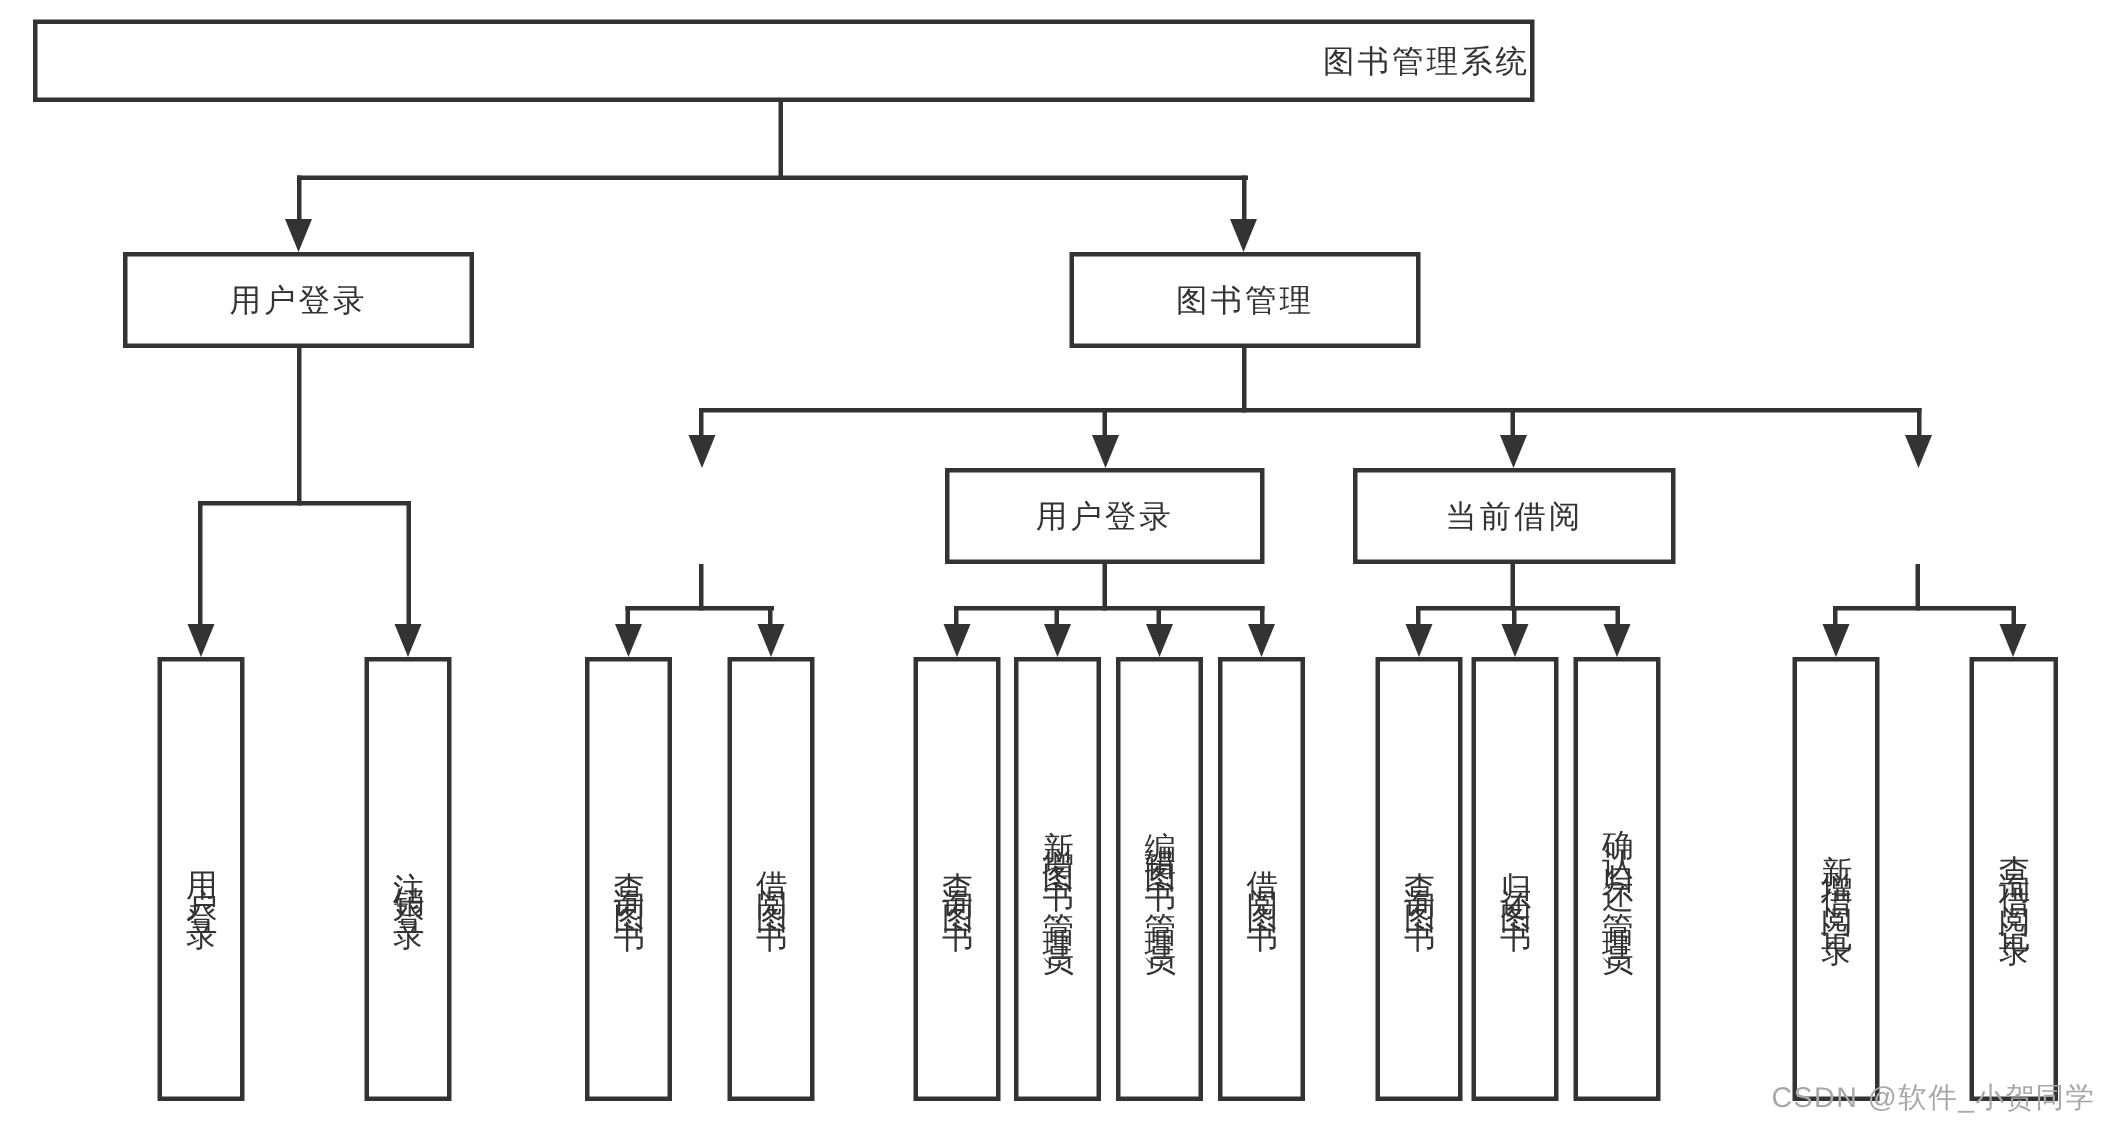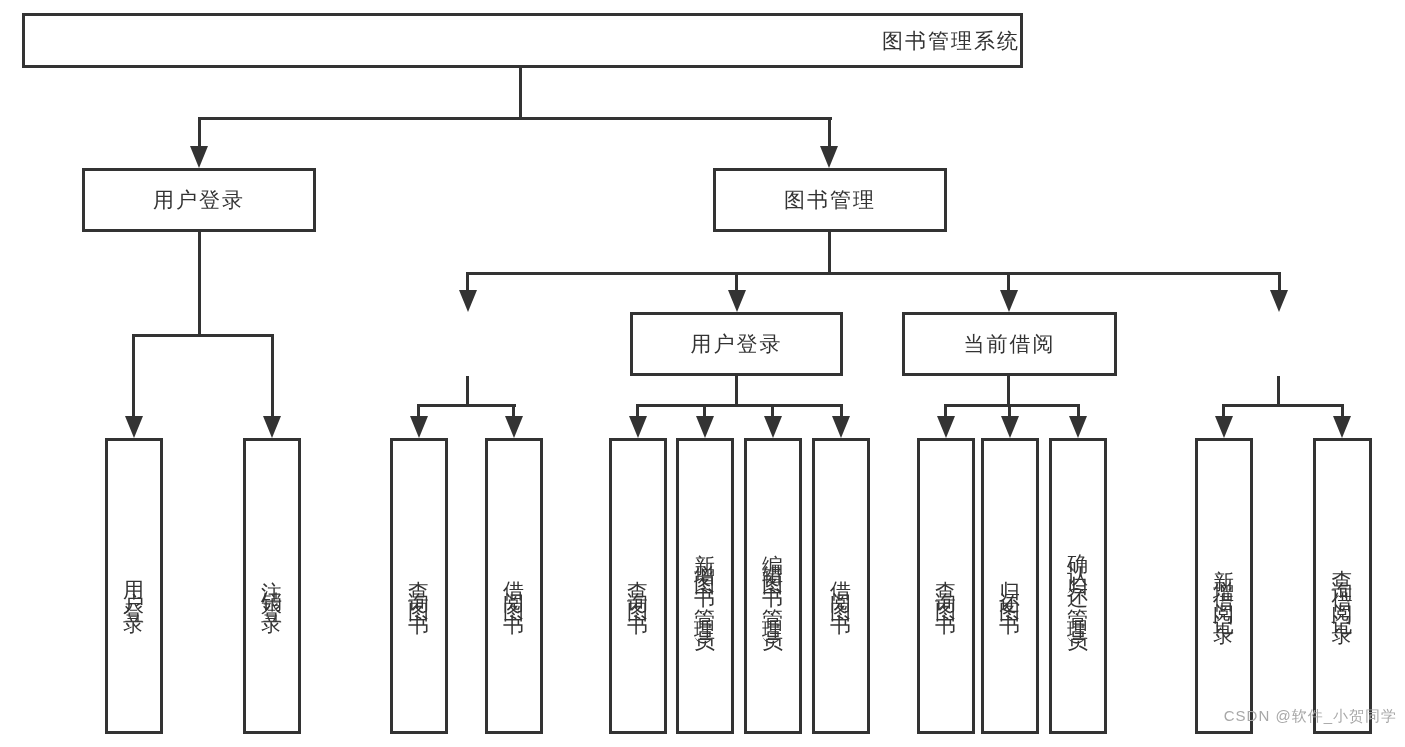--- a/index.html
+++ b/index.html
@@ -46,22 +46,22 @@
     position: absolute;
     width: 0;
     height: 0;
     border-left: 9px solid transparent;
     border-right: 9px solid transparent;
     border-top: 22px solid var(--line);
   }
   .watermark {
     position: absolute;
     right: 8px;
-    bottom: 21px;
-    font-size: 15px;
+    bottom: 2px;
+    font-size: 19px;
     color: var(--watermark);
     letter-spacing: 1px;
     white-space: nowrap;
   }
 </style>
 </head>
 <body>
 
 <div class="canvas">
 

